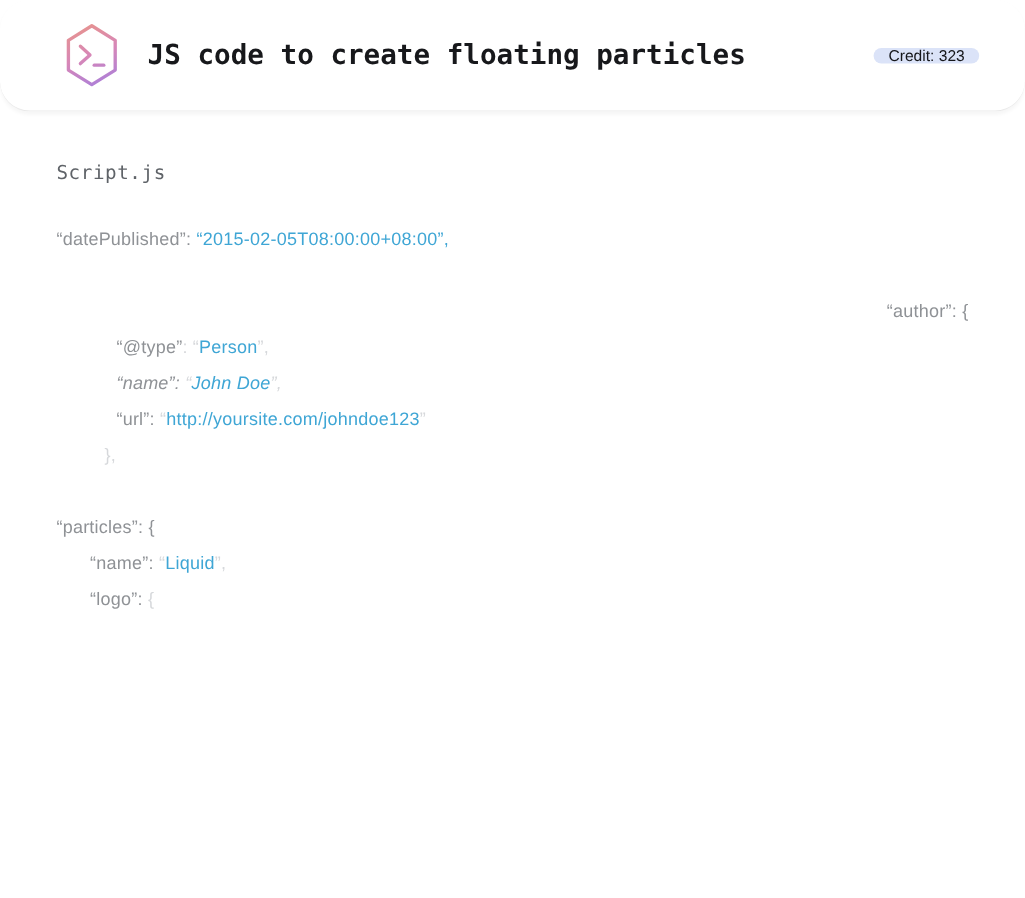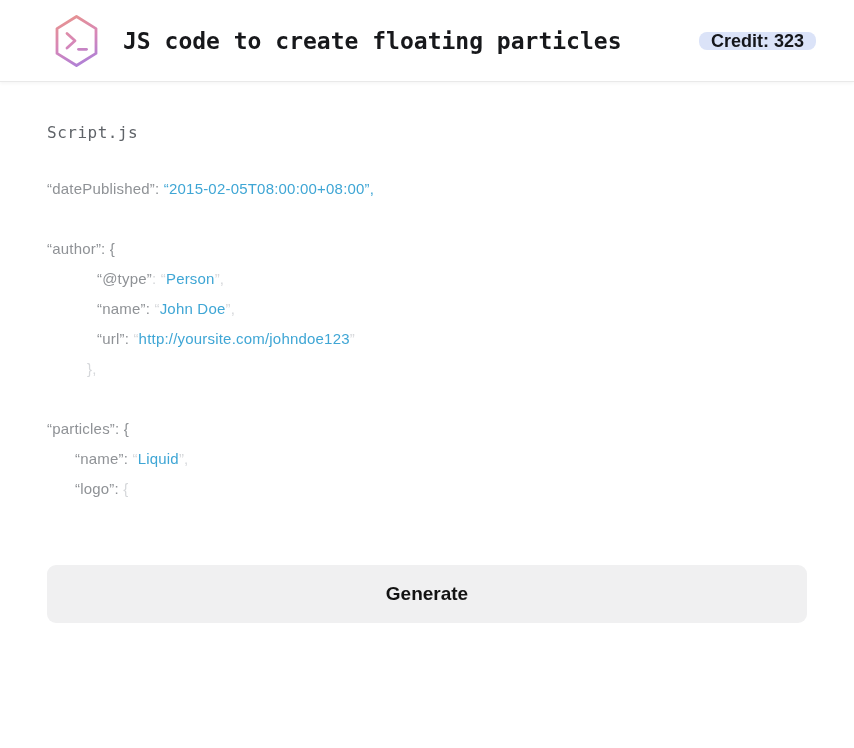--- a/index.html
+++ b/index.html
@@ -10,44 +10,45 @@
   }
   .app {
     width: 854px;
     height: 748px;
     background: #ffffff;
     overflow: hidden;
   }
 
   
   header {
-    height: 82px;
+    height: 93px;
     display: flex;
     align-items: center;
     padding: 0 38px 0 52px;
     background: #ffffff;
     border-bottom: 1px solid var(--header-border, #e9e9e9);
     box-shadow: 0 2px 3px rgba(0,0,0,0.035);
+    border-radius: 25px;
   }
   .logo { display: inline-flex; align-items: center; }
   h1.title {
     margin-left: 22px;
     font-family: "DejaVu Sans Mono", monospace;
     font-size: 23px;
     font-weight: bold;
     color: var(--title-text, #17181b);
     letter-spacing: 0px;
     white-space: nowrap;
   }
   .credit {
     margin-left: auto;
     background: var(--badge-bg, #dbe3f8);
     color: var(--badge-text, #15161a);
-    font-weight: bold;
-    font-size: 18px;
+    font-weight: normal;
+    font-size: 13px;
     line-height: 1;
     padding: 0 12px;
     border-radius: 8px;
     white-space: nowrap;
   }
 
   
   main { padding: 0 47px; }
   h2.filename {
     margin: 41px 0 32px;
@@ -107,27 +108,26 @@
     <h1 class="title">JS code to create floating particles</h1>
     <span class="credit">Credit: 323</span>
   </header>
 
   <main>
     <h2 class="filename">Script.js</h2>
 
     <div id="code" class="code">
         <div class="code-line" style="padding-left: 0px;"><span class="seg-key">“datePublished”: </span><span class="seg-value">“2015-02-05T08:00:00+08:00”,</span></div>
         <div class="code-line">&nbsp;</div>
-        <div class="code-line" style="padding-left: 0px;"><span class="seg-key">“author”: {</span></div>
+        <div class="code-line" style="padding-left: 0px; text-align: right;"><span class="seg-key">“author”: {</span></div>
         <div class="code-line" style="padding-left: 50px;"><span class="seg-key">“@type”</span><span class="seg-punct">: “</span><span class="seg-value">Person</span><span class="seg-punct">”,</span></div>
-        <div class="code-line" style="padding-left: 50px;"><span class="seg-key">“name”: </span><span class="seg-punct">“</span><span class="seg-value">John Doe</span><span class="seg-punct">”,</span></div>
+        <div class="code-line" style="padding-left: 50px; font-style: italic;"><span class="seg-key">“name”: </span><span class="seg-punct">“</span><span class="seg-value">John Doe</span><span class="seg-punct">”,</span></div>
         <div class="code-line" style="padding-left: 50px;"><span class="seg-key">“url”: </span><span class="seg-punct">“</span><span class="seg-value">http://yoursite.com/johndoe123</span><span class="seg-punct">”</span></div>
         <div class="code-line" style="padding-left: 40px;"><span class="seg-punct">},</span></div>
         <div class="code-line">&nbsp;</div>
         <div class="code-line" style="padding-left: 0px;"><span class="seg-key">“particles”: {</span></div>
         <div class="code-line" style="padding-left: 28px;"><span class="seg-key">“name”: </span><span class="seg-punct">“</span><span class="seg-value">Liquid</span><span class="seg-punct">”,</span></div>
         <div class="code-line" style="padding-left: 28px;"><span class="seg-key">“logo”: </span><span class="seg-punct">{</span></div>
       </div>
 
-    <button class="generate">Generate</button>
   </main>
 
 </div>
 
 </body></html>

